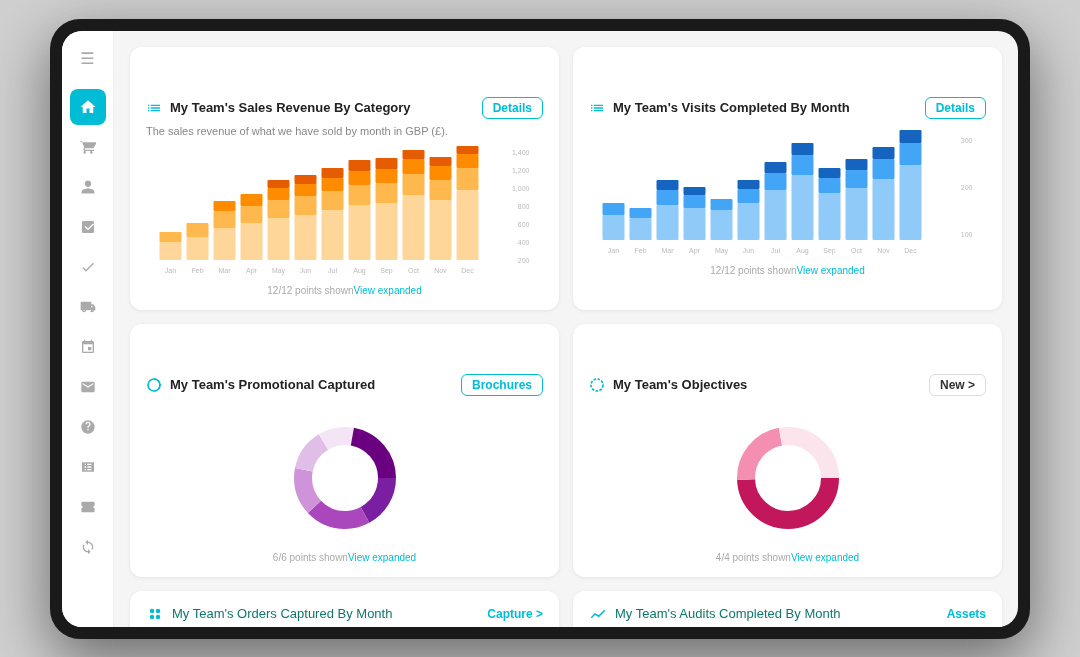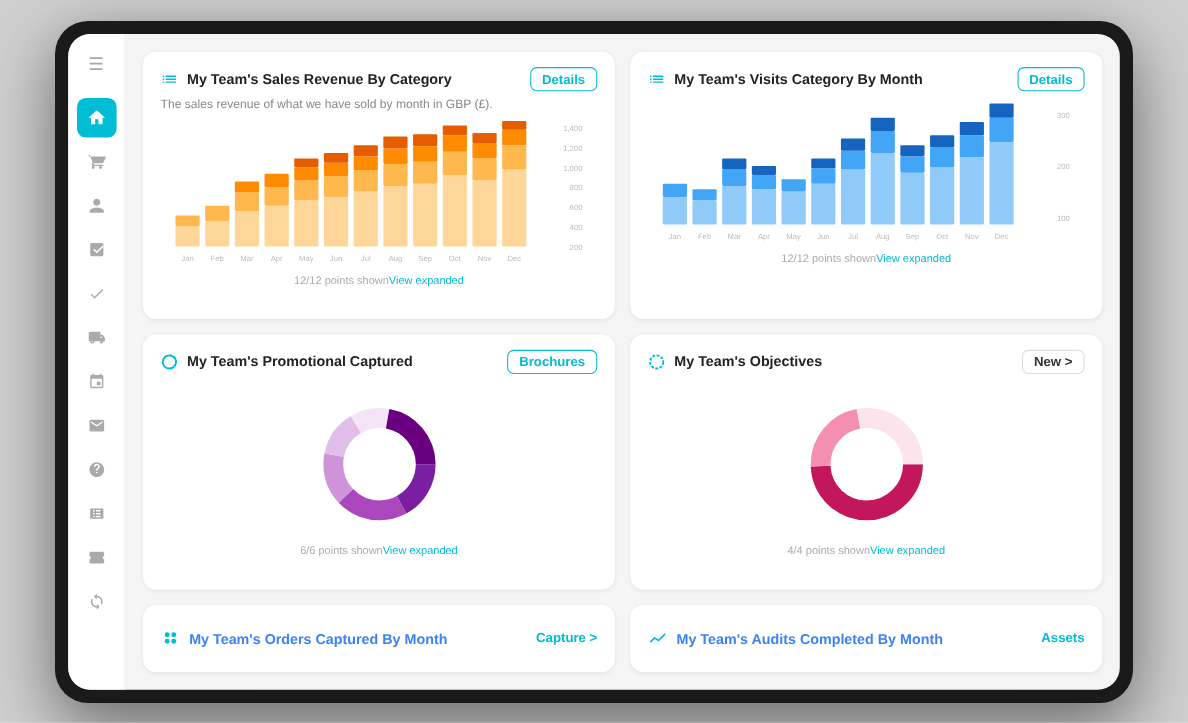--- a/index.html
+++ b/index.html
@@ -67,20 +67,21 @@
     .card {
       background: #fff;
       border-radius: 12px;
       padding: 14px 16px;
       box-shadow: 0 1px 4px rgba(0,0,0,0.07);
     }
     .card-header {
       display: flex;
       justify-content: space-between;
       margin-bottom: 6px;
+      margin-top: 36px;
     }
     .card-title-group {
       display: flex;
       align-items: center;
       gap: 8px;
     }
     .card-title {
       font-size: 13px;
       font-weight: 700;
       color: #222;
@@ -145,22 +146,22 @@
       align-items: center;
       justify-content: space-between;
     }
     .bottom-title-group {
       display: flex;
       align-items: center;
       gap: 8px;
     }
     .bottom-title {
       font-size: 13px;
-      font-weight: 700;
-      color: #3b82f6;
+      font-weight: 400;
+      color: #0f766e;
     }
     .bottom-action {
       font-size: 12px;
       font-weight: 600;
       color: #00bcd4;
       cursor: pointer;
     }
   </style>
 </head>
 <body>
@@ -318,21 +319,21 @@
           <span class="view-expanded">View expanded</span>
         </div>
       </div>
 
       <div class="card">
         <div class="card-header">
           <div class="card-title-group">
             <svg width="16" height="16" viewBox="0 0 24 24" fill="#00bcd4">
                 <path d="M3 13h2v-2H3v2zm0 4h2v-2H3v2zm0-8h2V7H3v2zm4 4h14v-2H7v2zm0 4h14v-2H7v2zM7 7v2h14V7H7z"></path>
               </svg>
-            <span class="card-title">My Team's Visits Category By Month</span>
+            <span class="card-title">My Team's Visits Completed By Month</span>
           </div>
           <div class="card-action">Details</div>
         </div>
         <div class="chart-area">
           <svg width="100%" height="130" viewBox="0 0 380 130">
 
             <text x="375" y="18" font-size="7" fill="#bbb" text-anchor="end">300</text>
             <text x="375" y="65" font-size="7" fill="#bbb" text-anchor="end">200</text>
             <text x="375" y="112" font-size="7" fill="#bbb" text-anchor="end">100</text>
 

